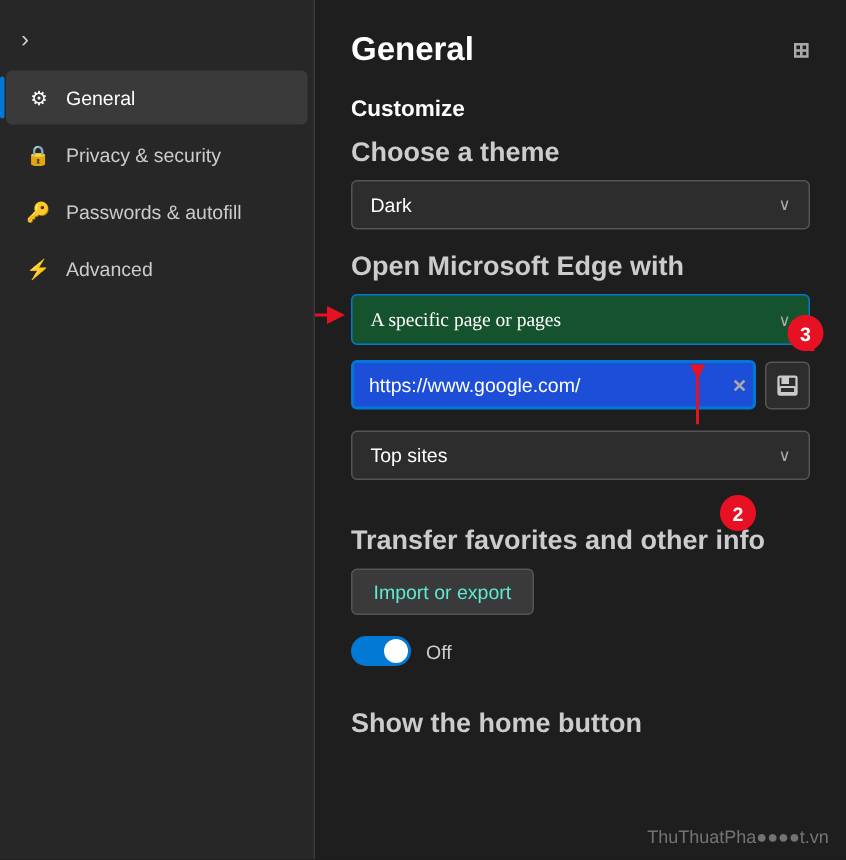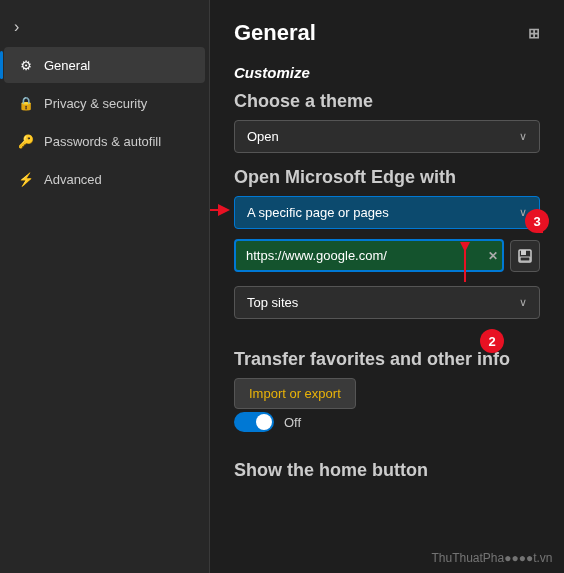--- a/index.html
+++ b/index.html
@@ -93,21 +93,20 @@
       color: #aaa;
       font-size: 14px;
       cursor: pointer;
     }
 
     .section-title {
       font-size: 15px;
       font-weight: 600;
       color: #fff;
       margin-bottom: 10px;
-      font-style: italic;
     }
 
     .label {
       font-size: 18px;
       color: #ccc;
       margin-bottom: 8px;
       font-weight: 600;
     }
 
     .dropdown {
@@ -125,44 +124,45 @@
       margin-bottom: 14px;
     }
 
     .dropdown-arrow {
       color: #aaa;
       font-size: 11px;
     }
 
     .highlighted-dropdown {
       width: 100%;
-      background: #0c4a6e;
+      background: #14532d;
       border: 1px solid #0078d4;
       border-radius: 4px;
       color: #fff;
       padding: 8px 12px;
       font-size: 13px;
       display: flex;
       justify-content: space-between;
       align-items: center;
       cursor: pointer;
       margin-bottom: 10px;
+      font-family: Liberation Serif, serif;
     }
 
     .url-input-row {
       display: flex;
       align-items: center;
       gap: 6px;
       margin-bottom: 14px;
       position: relative;
     }
 
     .url-input {
       flex: 1;
-      background: #14532d;
+      background: #1d4ed8;
       border: 2px solid #0078d4;
       border-radius: 4px;
       color: #fff;
       padding: 7px 32px 7px 10px;
       font-size: 13px;
     }
 
     .clear-btn {
       position: absolute;
       right: 42px;
@@ -184,26 +184,26 @@
       cursor: pointer;
       color: #ccc;
       flex-shrink: 0;
       font-size: 14px;
     }
 
     .import-btn {
       background: #3a3a3a;
       border: 1px solid #555;
       border-radius: 4px;
-      color: #eab308;
+      color: #5eead4;
       padding: 7px 14px;
       font-size: 13px;
       cursor: pointer;
       display: inline-block;
-      margin-bottom: 3px;
+      margin-bottom: 14px;
     }
 
     .toggle-row {
       display: flex;
       align-items: center;
       gap: 10px;
       margin-bottom: 28px;
     }
 
     .toggle {
@@ -292,21 +292,21 @@
 
   <div class="page-title">
     <span>General</span>
     <span class="pin-icon">⊞</span>
   </div>
 
   <div class="section-title">Customize</div>
 
   <div class="label">Choose a theme</div>
   <div class="dropdown">
-    <span>Open</span>
+    <span>Dark</span>
     <span class="dropdown-arrow">∨</span>
   </div>
 
   <div class="label">Open Microsoft Edge with</div>
 
   
   <div style="position:relative;">
     <div class="highlighted-dropdown">
       <span>A specific page or pages</span>
       <span class="dropdown-arrow">∨</span>

